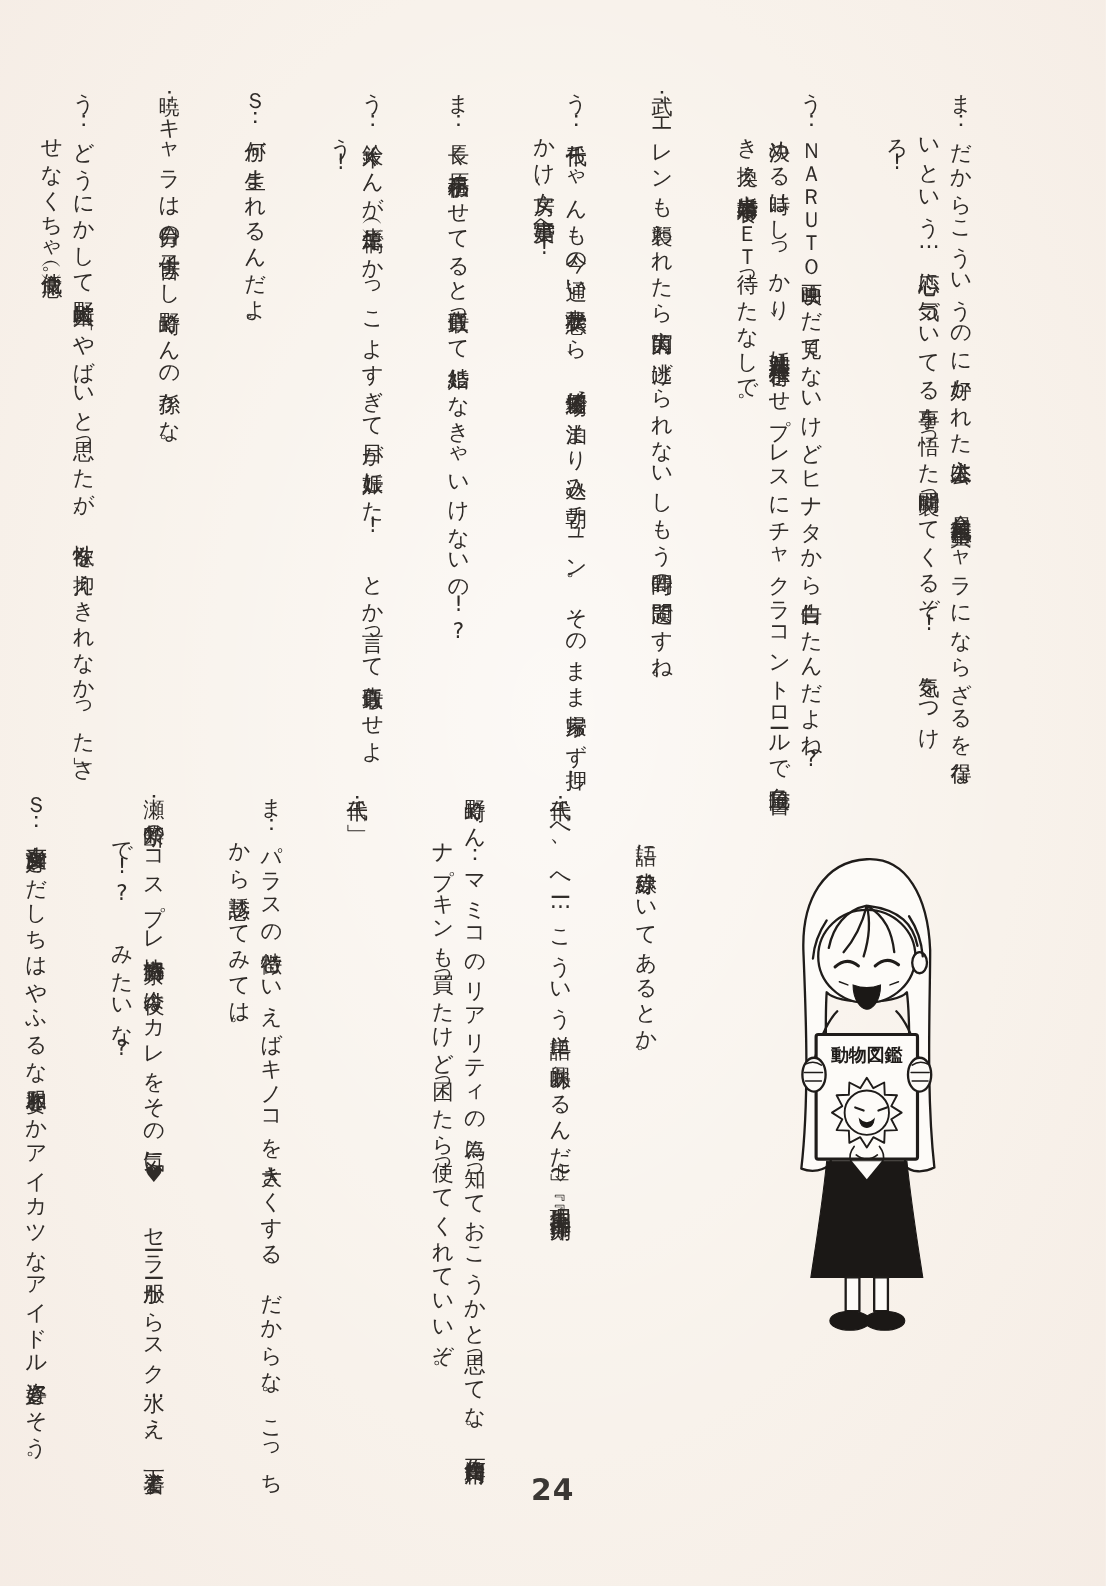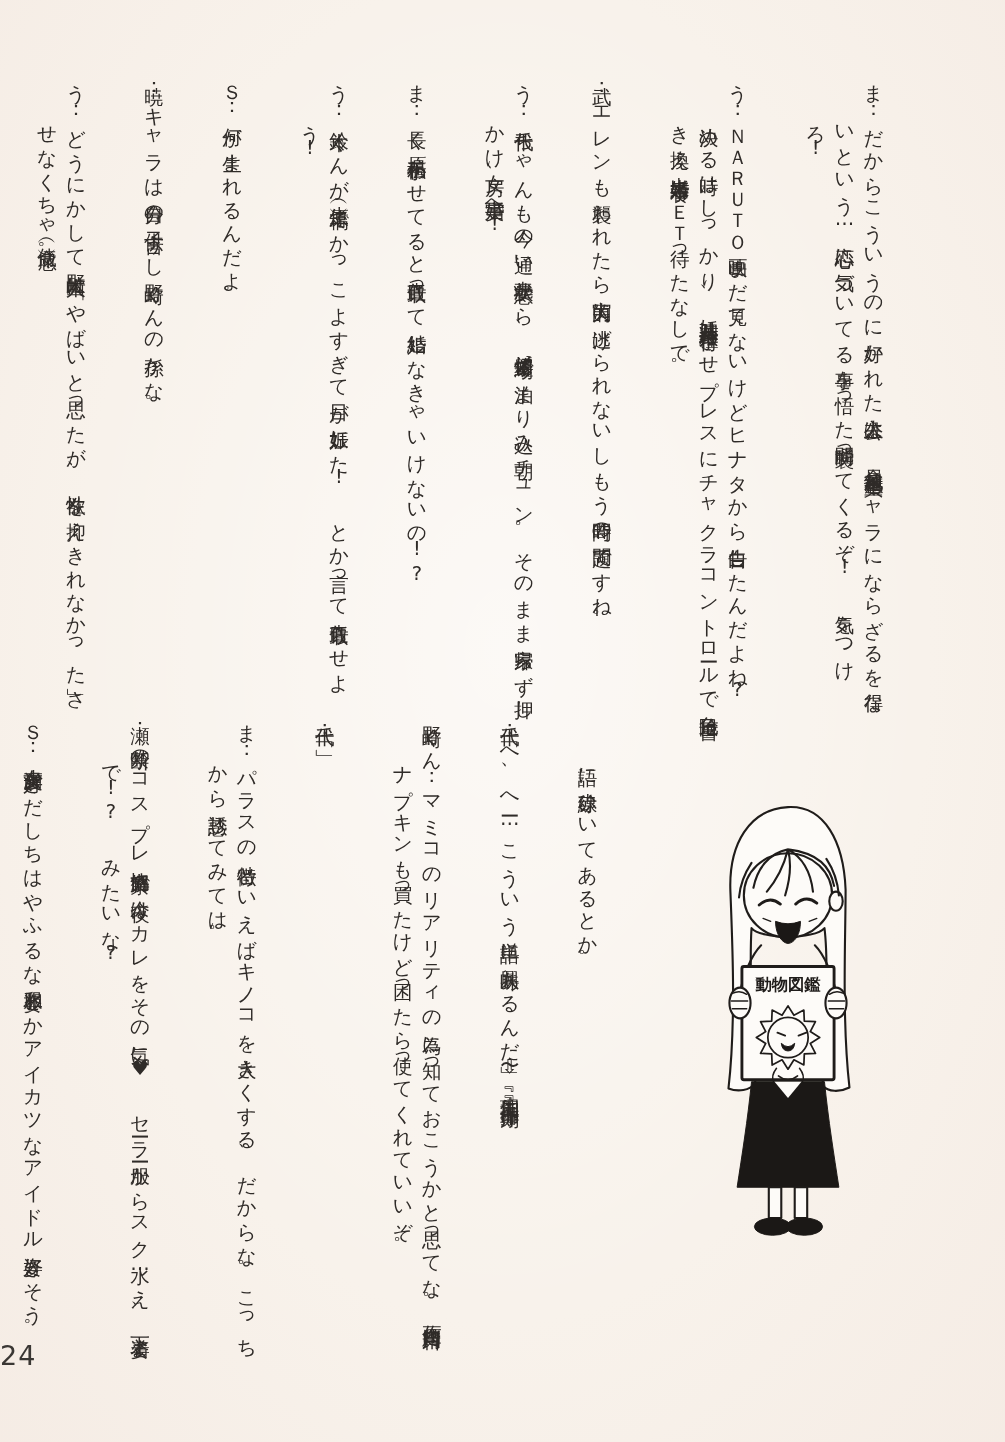--- a/index.html
+++ b/index.html
@@ -47,29 +47,30 @@
     text-indent: -2.1em;
   }
   .entry.cont {
     text-indent: 0;
   }
   #page-number {
     position: absolute;
     top: 1340px;
     left: 0;
     width: 100%;
+    text-align: center;
     font-size: 27px;
-    font-weight: normal;
+    font-weight: bold;
     color: #3a3734;
     letter-spacing: 1px;
   }
   #illustration {
     position: absolute;
     left: 692px;
-    top: 792px;
+    top: 766px;
     width: 192px;
     height: 468px;
   }
   #illustration svg {
     width: 100%;
     height: 100%;
   }
   .ink {
     fill: none;
     stroke: #1f1c1a;

